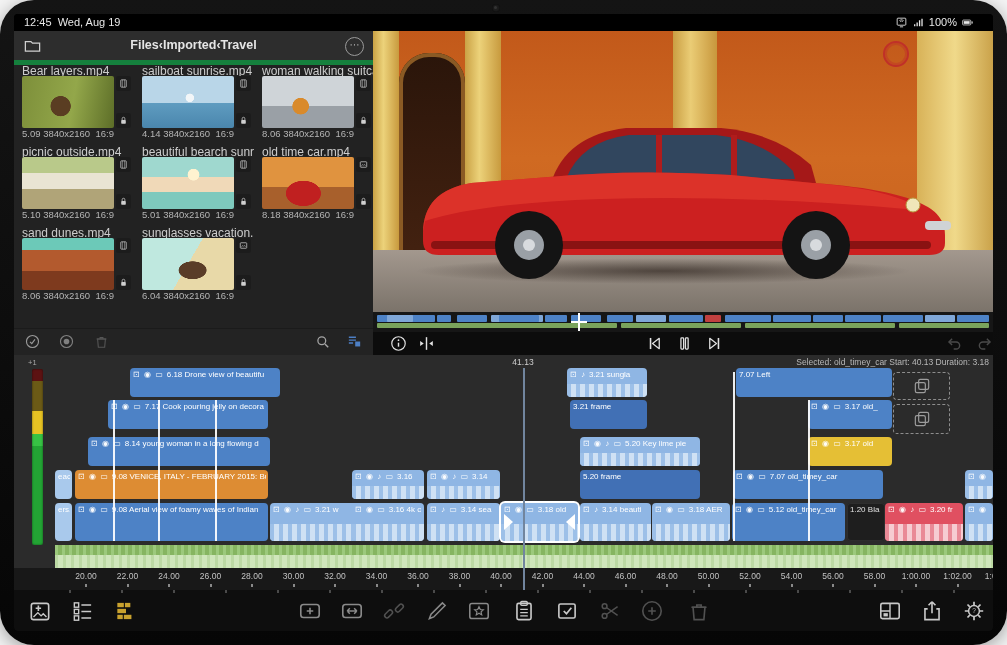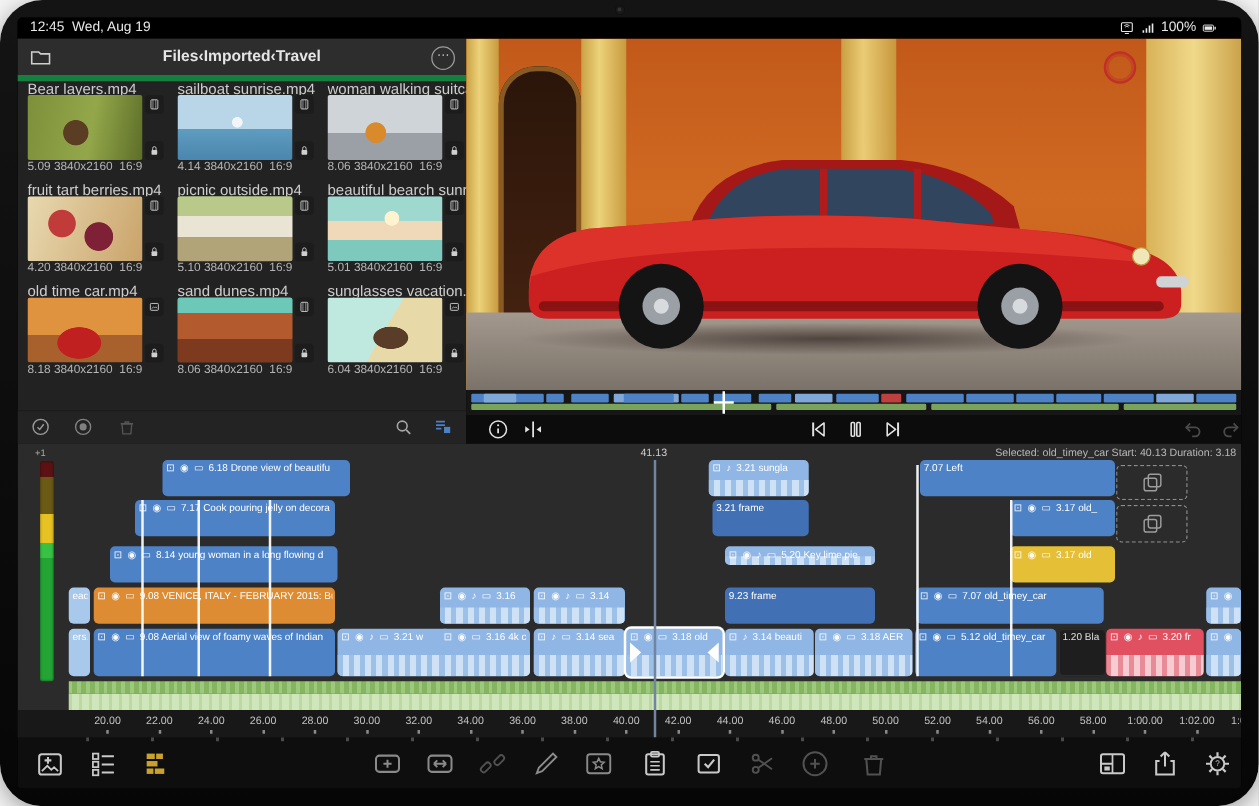--- a/index.html
+++ b/index.html
@@ -336,39 +336,20 @@
                   </svg>
                 </span>
                 <span class="chip">
                   <svg class="ic">
                     <use href="#i-lock"></use>
                   </svg>
                 </span>
               </div>
             </div>
             <div class="cell-meta">8.06 3840x2160&nbsp; 16:9</div>
-          </div>
-          <div class="cell">
-            <div class="cell-name">fruit tart berries.mp4</div>
-            <div class="cell-row">
-              <div class="thumb" style="background:radial-gradient(circle at 30% 42%, #c23b3b 15%, rgba(0,0,0,0) 16%), radial-gradient(circle at 62% 62%, #7e2136 17%, rgba(0,0,0,0) 18%), linear-gradient(110deg,#e8d9b0,#caa36a)"></div>
-              <div class="chipcol">
-                <span class="chip">
-                  <svg class="ic">
-                    <use href="#i-film"></use>
-                  </svg>
-                </span>
-                <span class="chip">
-                  <svg class="ic">
-                    <use href="#i-lock"></use>
-                  </svg>
-                </span>
-              </div>
-            </div>
-            <div class="cell-meta">4.20 3840x2160&nbsp; 16:9</div>
           </div>
           <div class="cell">
             <div class="cell-name">picnic outside.mp4</div>
             <div class="cell-row">
               <div class="thumb" style="background:linear-gradient(#b9c98a 30%, #e9e4d3 30% 62%, #b0a478 62%)"></div>
               <div class="chipcol">
                 <span class="chip">
                   <svg class="ic">
                     <use href="#i-film"></use>
                   </svg>
@@ -646,21 +627,21 @@
         </div>
         <div class="clip c-frame" style="left: 556px; top: 45px; width: 77px; height: 29px;">
           <div class="lab"><span>3.21 frame</span></div>
         </div>
         <div class="clip c-blue" style="left: 794px; top: 45px; width: 84px; height: 29px;">
           <div class="lab"><span class="ics"><span>⊡</span> <span>◉</span> <span>▭</span></span><span>3.17 old_</span></div>
         </div>
         <div class="clip c-blue" style="left: 74px; top: 82px; width: 182px; height: 29px;">
           <div class="lab"><span class="ics"><span>⊡</span> <span>◉</span> <span>▭</span></span><span>8.14 young woman in a long flowing d</span></div>
         </div>
-        <div class="clip c-lightwf" style="left: 566px; top: 82px; width: 120px; height: 15px;">
+        <div class="clip c-lightwf" style="left: 566px; top: 82px; width: 120px; height: 29px;">
           <div class="wfband"></div>
           <div class="lab"><span class="ics"><span>⊡</span> <span>◉</span> <span>♪</span> <span>▭</span></span><span>5.20 Key lime pie</span></div>
         </div>
         <div class="clip c-yellow" style="left: 794px; top: 82px; width: 84px; height: 29px;">
           <div class="lab"><span class="ics"><span>⊡</span> <span>◉</span> <span>▭</span></span><span>3.17 old</span></div>
         </div>
         <div class="clip c-light" style="left: 41px; top: 115px; width: 17px; height: 29px;">
           <div class="lab"><span>each</span></div>
         </div>
         <div class="clip c-orange" style="left: 61px; top: 115px; width: 193px; height: 29px;">
@@ -668,21 +649,21 @@
         </div>
         <div class="clip c-lightwf" style="left: 338px; top: 115px; width: 72px; height: 29px;">
           <div class="wfband"></div>
           <div class="lab"><span class="ics"><span>⊡</span> <span>◉</span> <span>♪</span> <span>▭</span></span><span>3.16</span></div>
         </div>
         <div class="clip c-lightwf" style="left: 413px; top: 115px; width: 73px; height: 29px;">
           <div class="wfband"></div>
           <div class="lab"><span class="ics"><span>⊡</span> <span>◉</span> <span>♪</span> <span>▭</span></span><span>3.14</span></div>
         </div>
         <div class="clip c-frame" style="left: 566px; top: 115px; width: 120px; height: 29px;">
-          <div class="lab"><span>9.23 frame</span></div>
+          <div class="lab"><span>5.20 frame</span></div>
         </div>
         <div class="clip c-blue" style="left: 719px; top: 115px; width: 150px; height: 29px;">
           <div class="lab"><span class="ics"><span>⊡</span> <span>◉</span> <span>▭</span></span><span>7.07 old_timey_car</span></div>
         </div>
         <div class="clip c-lightwf" style="left: 951px; top: 115px; width: 28px; height: 29px;">
           <div class="wfband"></div>
           <div class="lab"><span class="ics"><span>⊡</span> <span>◉</span></span><span></span></div>
         </div>
         <div class="clip c-light" style="left: 41px; top: 148px; width: 17px; height: 38px;">
           <div class="lab"><span>ers.m</span></div>

